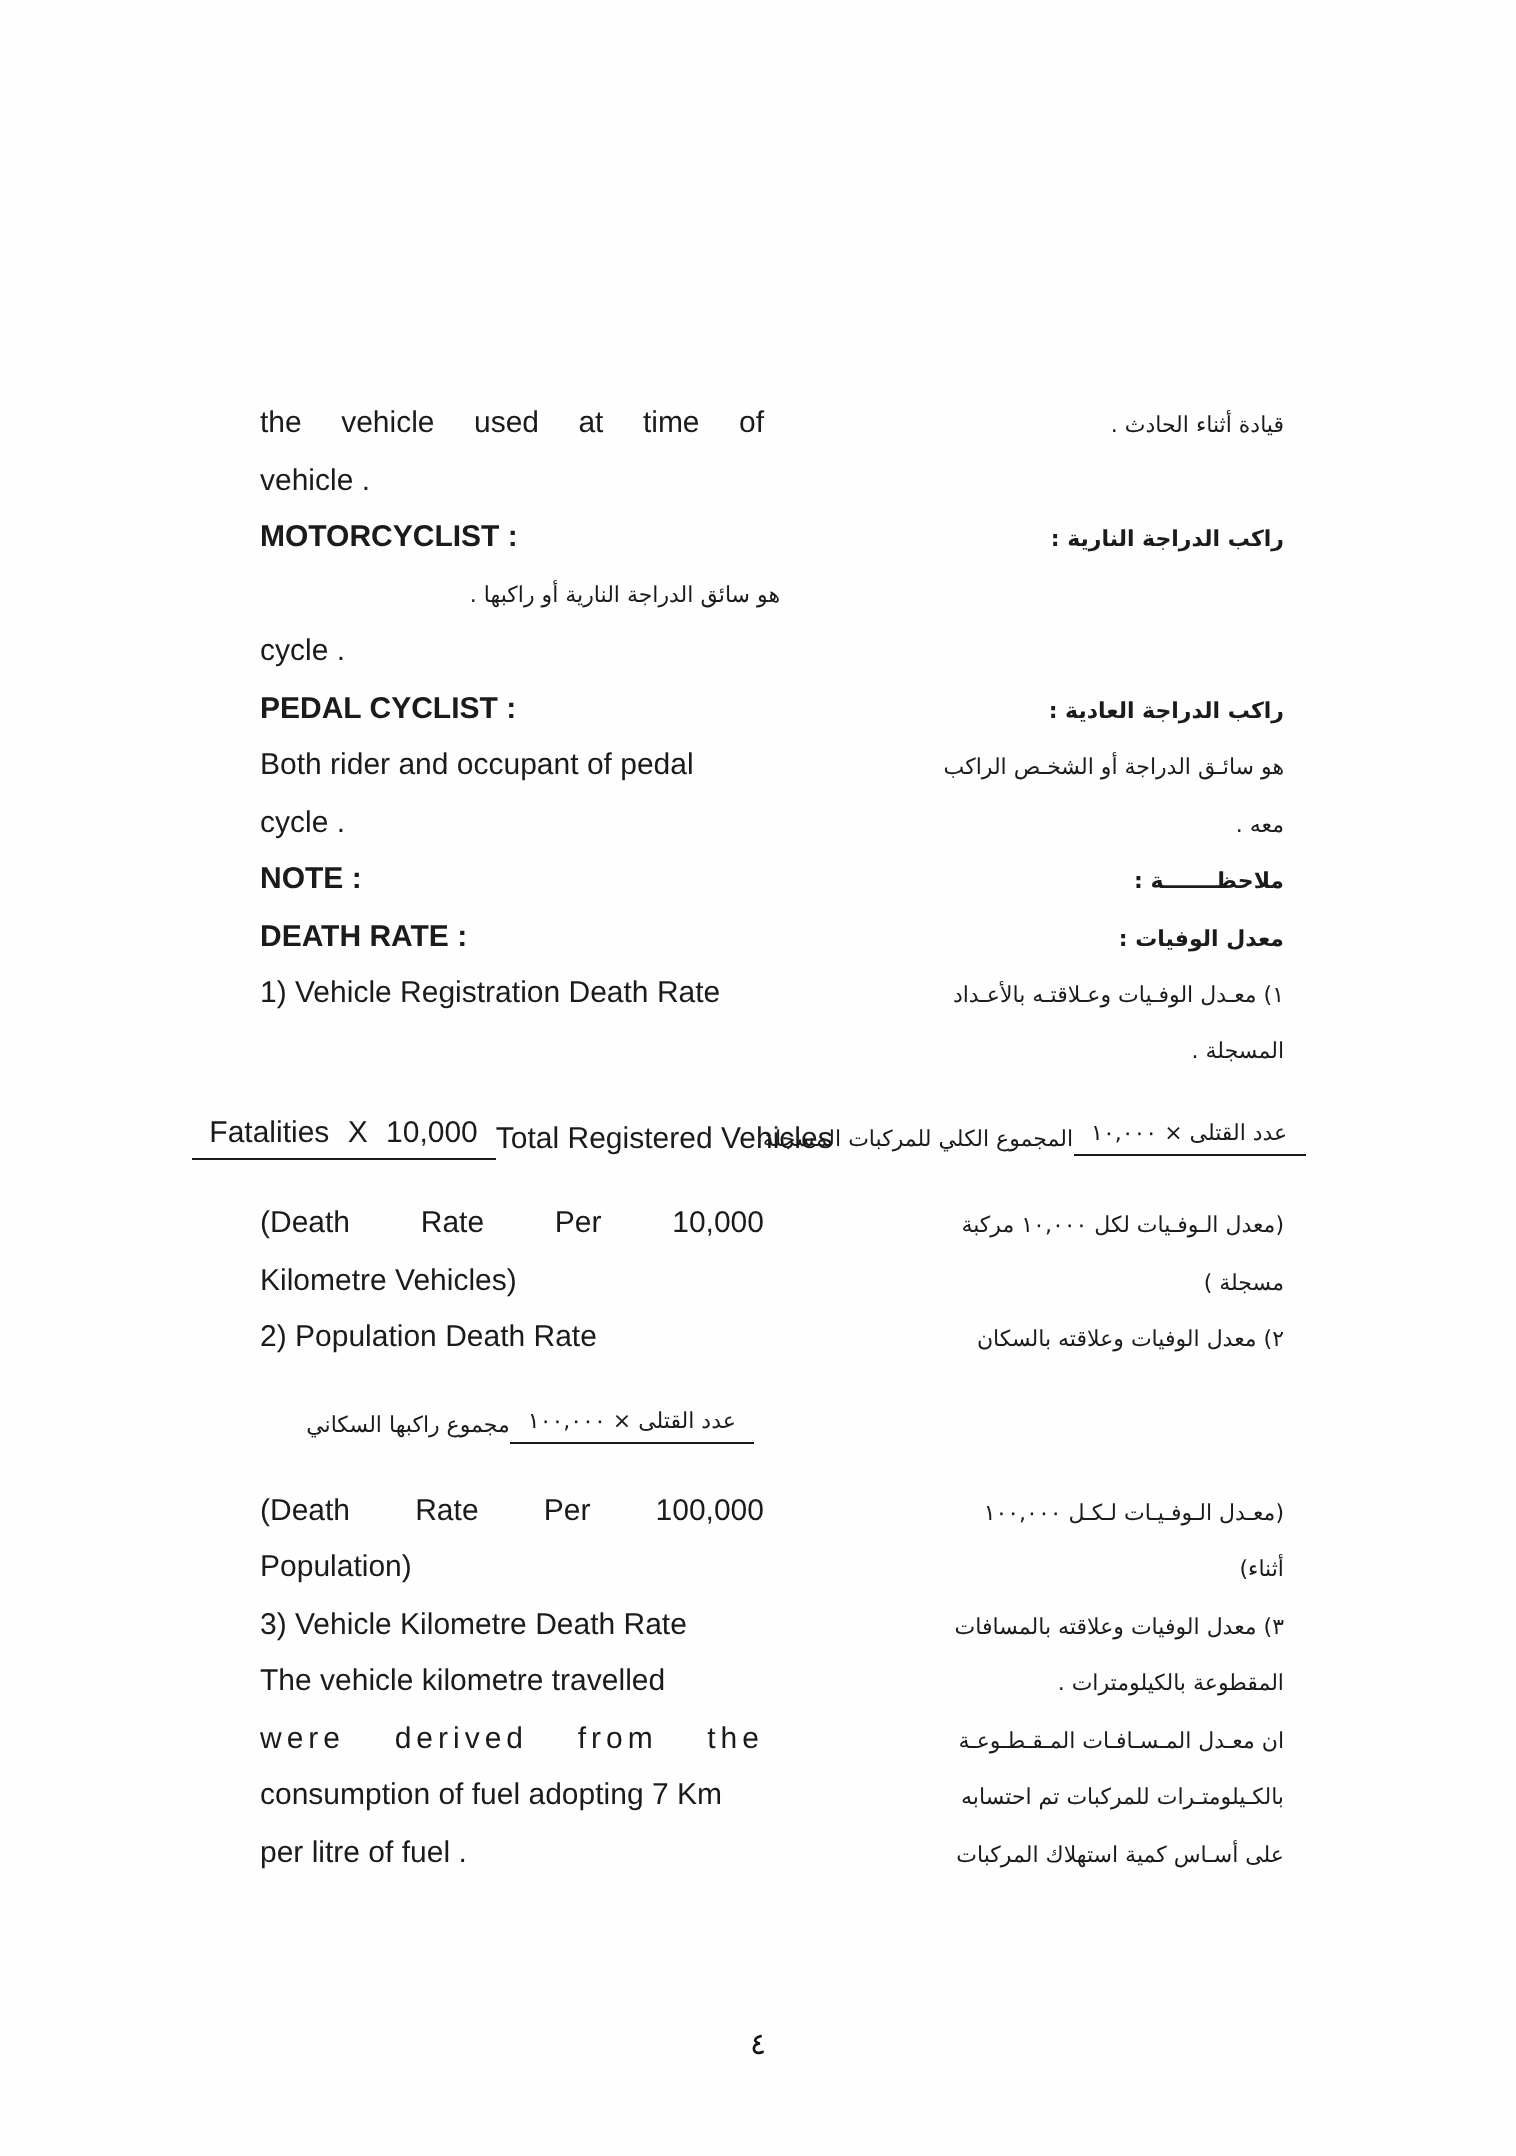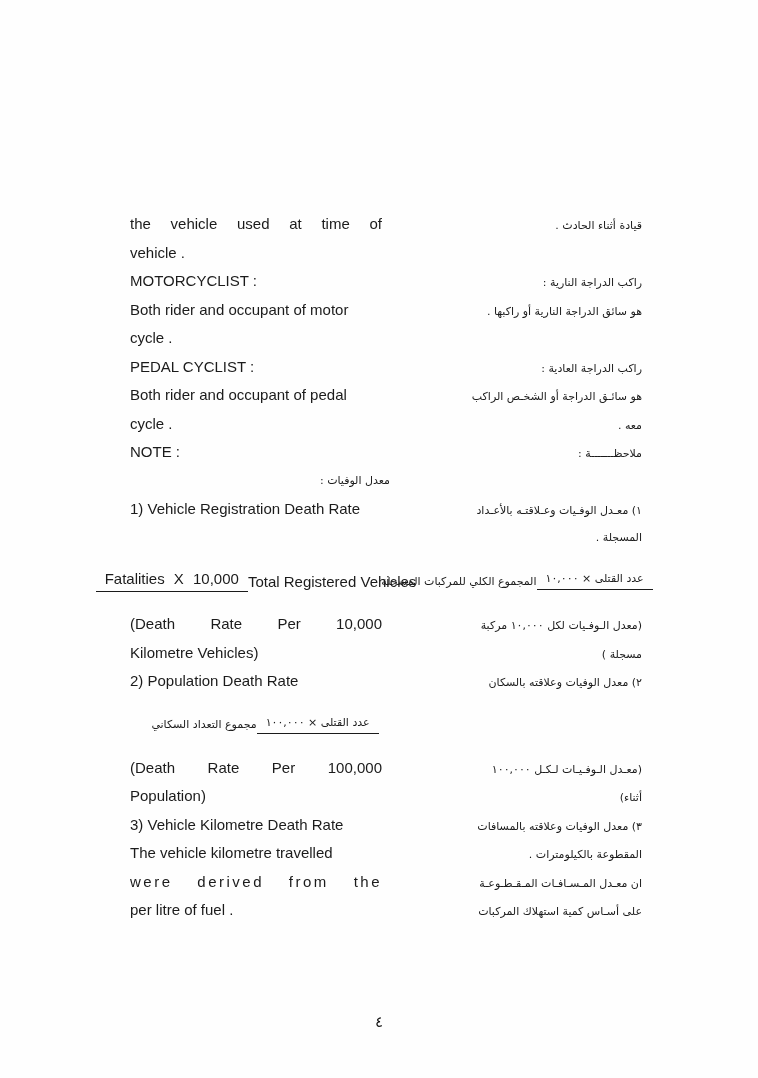--- a/index.html
+++ b/index.html
@@ -1,31 +1,31 @@
 <!DOCTYPE html>
 <html><head>
 <meta charset="utf-8">
 <style>
   html,body{margin:0;padding:0;background:#ffffff;}
   .page{
     position:relative;width:758px;height:1078px;background:#fefefe;
     font-family:"Liberation Sans",sans-serif;color:#1b1b1b;overflow:hidden;
   }
-  .content{position:absolute;left:130px;top:210px;width:512px;}
+  .content{position:absolute;left:130px;top:198px;width:512px;}
   .row{display:flex;align-items:baseline;height:28.5px;}
   .cell-en{
     flex:0 0 252px;width:252px;font-size:15px;line-height:28.5px;
     white-space:nowrap;overflow:visible;
   }
   .cell-ar{
     flex:0 0 250px;width:250px;margin-left:10px;
     font-family:"DejaVu Sans",sans-serif;font-size:11px;line-height:28.5px;
     direction:rtl;text-align:right;white-space:nowrap;overflow:visible;
   }
-  .b{font-weight:normal;}
+  .b{font-weight:bold;}
   .j{white-space:normal;text-align:justify;text-align-last:justify;}
   .ls{letter-spacing:2.5px;}
   .frac-row{height:58px;align-items:center;}
   .cell-frac{display:flex;justify-content:center;align-items:center;height:58px;line-height:normal;}
   .fraction{display:inline-flex;flex-direction:row;align-items:center;}
   .fraction .num{align-self:stretch;text-align:center;border-bottom:1.6px solid #1b1b1b;padding:0 9px 4px;}
   .fraction .den{padding-top:0;text-align:left;}
   .cell-en .fraction .num{word-spacing:5px;}
   .page-number{
     position:absolute;left:0;top:1013px;width:758px;text-align:center;
@@ -44,21 +44,20 @@
     </div>
     <div class="row">
       <div class="cell-en">vehicle .</div>
       <div class="cell-ar"></div>
     </div>
     <div class="row">
       <div class="cell-en b">MOTORCYCLIST :</div>
       <div class="cell-ar b">راكب الدراجة النارية :</div>
     </div>
     <div class="row">
-      <div class="cell-en">Both rider and occupant of motor</div>
       <div class="cell-ar">هو سائق الدراجة النارية أو راكبها .</div>
     </div>
     <div class="row">
       <div class="cell-en">cycle .</div>
       <div class="cell-ar"></div>
     </div>
     <div class="row">
       <div class="cell-en b">PEDAL CYCLIST :</div>
       <div class="cell-ar b">راكب الدراجة العادية :</div>
     </div>
@@ -68,20 +67,21 @@
     </div>
     <div class="row">
       <div class="cell-en">cycle .</div>
       <div class="cell-ar">معه .</div>
     </div>
     <div class="row">
       <div class="cell-en b">NOTE :</div>
       <div class="cell-ar b">ملاحظـــــــة :</div>
     </div>
     <div class="row">
+      <div class="cell-en b">DEATH RATE :</div>
       <div class="cell-ar b">معدل الوفيات :</div>
     </div>
     <div class="row">
       <div class="cell-en">1) Vehicle Registration Death Rate</div>
       <div class="cell-ar">١) معـدل الوفـيات وعـلاقتـه بالأعـداد</div>
     </div>
     <div class="row">
       <div class="cell-en"></div>
       <div class="cell-ar">المسجلة .</div>
     </div>
@@ -111,21 +111,21 @@
     </div>
     <div class="row">
       <div class="cell-en">2) Population Death Rate</div>
       <div class="cell-ar">٢) معدل الوفيات وعلاقته بالسكان</div>
     </div>
 
     <div class="row frac-row">
       <div class="cell-ar cell-frac">
         <span class="fraction">
           <span class="num">عدد القتلى × ١٠٠,٠٠٠</span>
-          <span class="den">مجموع التعداد السكاني</span>
+          <span class="den">مجموع راكبها السكاني</span>
         </span>
       </div>
     </div>
 
     <div class="row">
       <div class="cell-en j">(Death Rate Per 100,000</div>
       <div class="cell-ar">(معـدل الـوفـيـات لـكـل ١٠٠,٠٠٠</div>
     </div>
     <div class="row">
       <div class="cell-en">Population)</div>
@@ -137,20 +137,24 @@
     </div>
     <div class="row">
       <div class="cell-en">The vehicle kilometre travelled</div>
       <div class="cell-ar">المقطوعة بالكيلومترات .</div>
     </div>
     <div class="row">
       <div class="cell-en j ls">were derived from the</div>
       <div class="cell-ar">ان معـدل المـسـافـات المـقـطـوعـة</div>
     </div>
     <div class="row">
+      <div class="cell-en">consumption of fuel adopting 7 Km</div>
+      <div class="cell-ar">بالكـيلومتـرات للمركبات تم احتسابه</div>
+    </div>
+    <div class="row">
       <div class="cell-en">per litre of fuel .</div>
       <div class="cell-ar">على أسـاس كمية استهلاك المركبات</div>
     </div>
 
   </div>
 
   <div class="page-number">٤</div>
 </div>
 
 </body></html>

